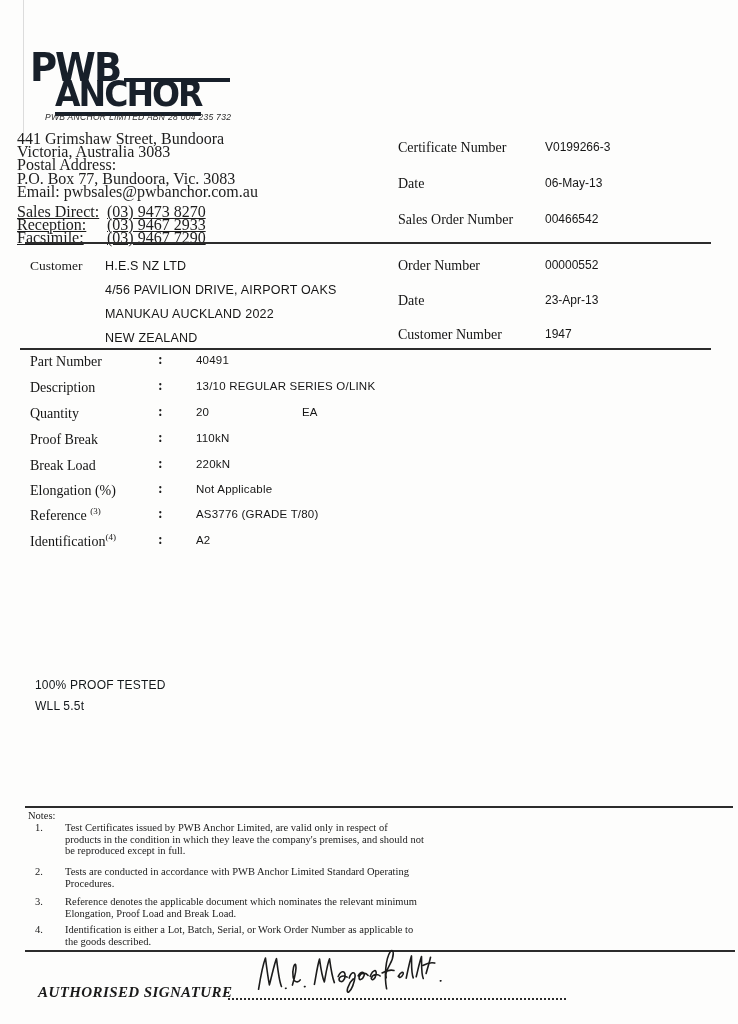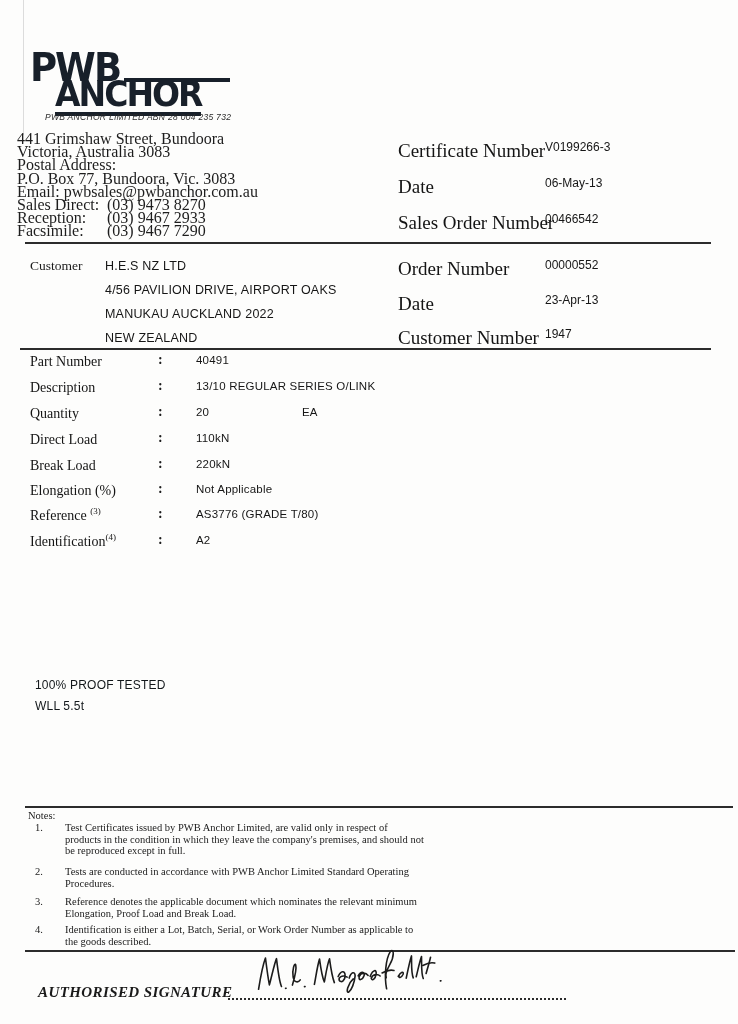--- a/index.html
+++ b/index.html
@@ -16,28 +16,28 @@
   .logo-rule1 { flex:1; height:4px; background:#18202a; margin-left:4px; margin-bottom:2px; }
   .logo-row2 { margin-left:25px; margin-top:-7px; display:inline-block; border-bottom:4px solid #18202a; padding-bottom:1px; }
   .logo-anchor { font-family:"DejaVu Sans", sans-serif; font-weight:900; font-size:33px; line-height:34px; letter-spacing:-2px; color:#18202a; transform:scaleY(1.08); display:inline-block; }
   .logo-tagline { position:absolute; left:45px; top:112px; font-family:"Liberation Sans", sans-serif; font-style:italic; font-size:8.5px; letter-spacing:0.3px; color:#2a2a2a; white-space:nowrap; }
 
   
   .doc-title { position:absolute; left:255px; top:38px; width:440px; text-align:center; font-size:26px; font-weight:bold; letter-spacing:0.2px; color:#111; }
 
   
   .addr { position:absolute; left:17px; top:132px; font-size:16px; line-height:13.2px; color:#1d1d1d; }
-  .addr-contacts { margin-top:0; }
+  .addr-contacts { margin-top:7px;text-decoration:underline; }
   .contact-row { display:flex; }
   .contact-label { width:90px; }
   .contact-value { }
 
   
   .info-row { position:absolute; height:18px; white-space:nowrap; }
-  .info-label { position:absolute; left:0; font-size:19px; color:#141414; }
+  .info-label { position:absolute; left:0; font-size:14px; color:#141414; }
   .info-value { position:absolute; left:147px; font-family:"Liberation Sans", sans-serif; font-size:12px; color:#161616; }
 
   
   .rule { position:absolute; background:#2c2c2c; }
   .rule1 { left:25px; top:242px; width:686px; height:2px; }
   .rule2 { left:20px; top:348px; width:691px; height:2px; }
   .rule3 { left:25px; top:806px; width:708px; height:1.5px; }
   .rule4 { left:25px; top:950px; width:710px; height:2px; }
 
   
@@ -155,21 +155,21 @@
     <span class="prow-value">13/10 REGULAR SERIES O/LINK</span>
     <span class="prow-unit"></span>
   </div>
   <div class="prow" style="top:404px;">
     <span class="prow-label"><span>Quantity</span><sup></sup></span>
     <span class="prow-colon">:</span>
     <span class="prow-value">20</span>
     <span class="prow-unit">EA</span>
   </div>
   <div class="prow" style="top:430px;">
-    <span class="prow-label"><span>Direct Load</span><sup></sup></span>
+    <span class="prow-label"><span>Proof Break</span><sup></sup></span>
     <span class="prow-colon">:</span>
     <span class="prow-value">110kN</span>
     <span class="prow-unit"></span>
   </div>
   <div class="prow" style="top:456px;">
     <span class="prow-label"><span>Break Load</span><sup></sup></span>
     <span class="prow-colon">:</span>
     <span class="prow-value">220kN</span>
     <span class="prow-unit"></span>
   </div>

